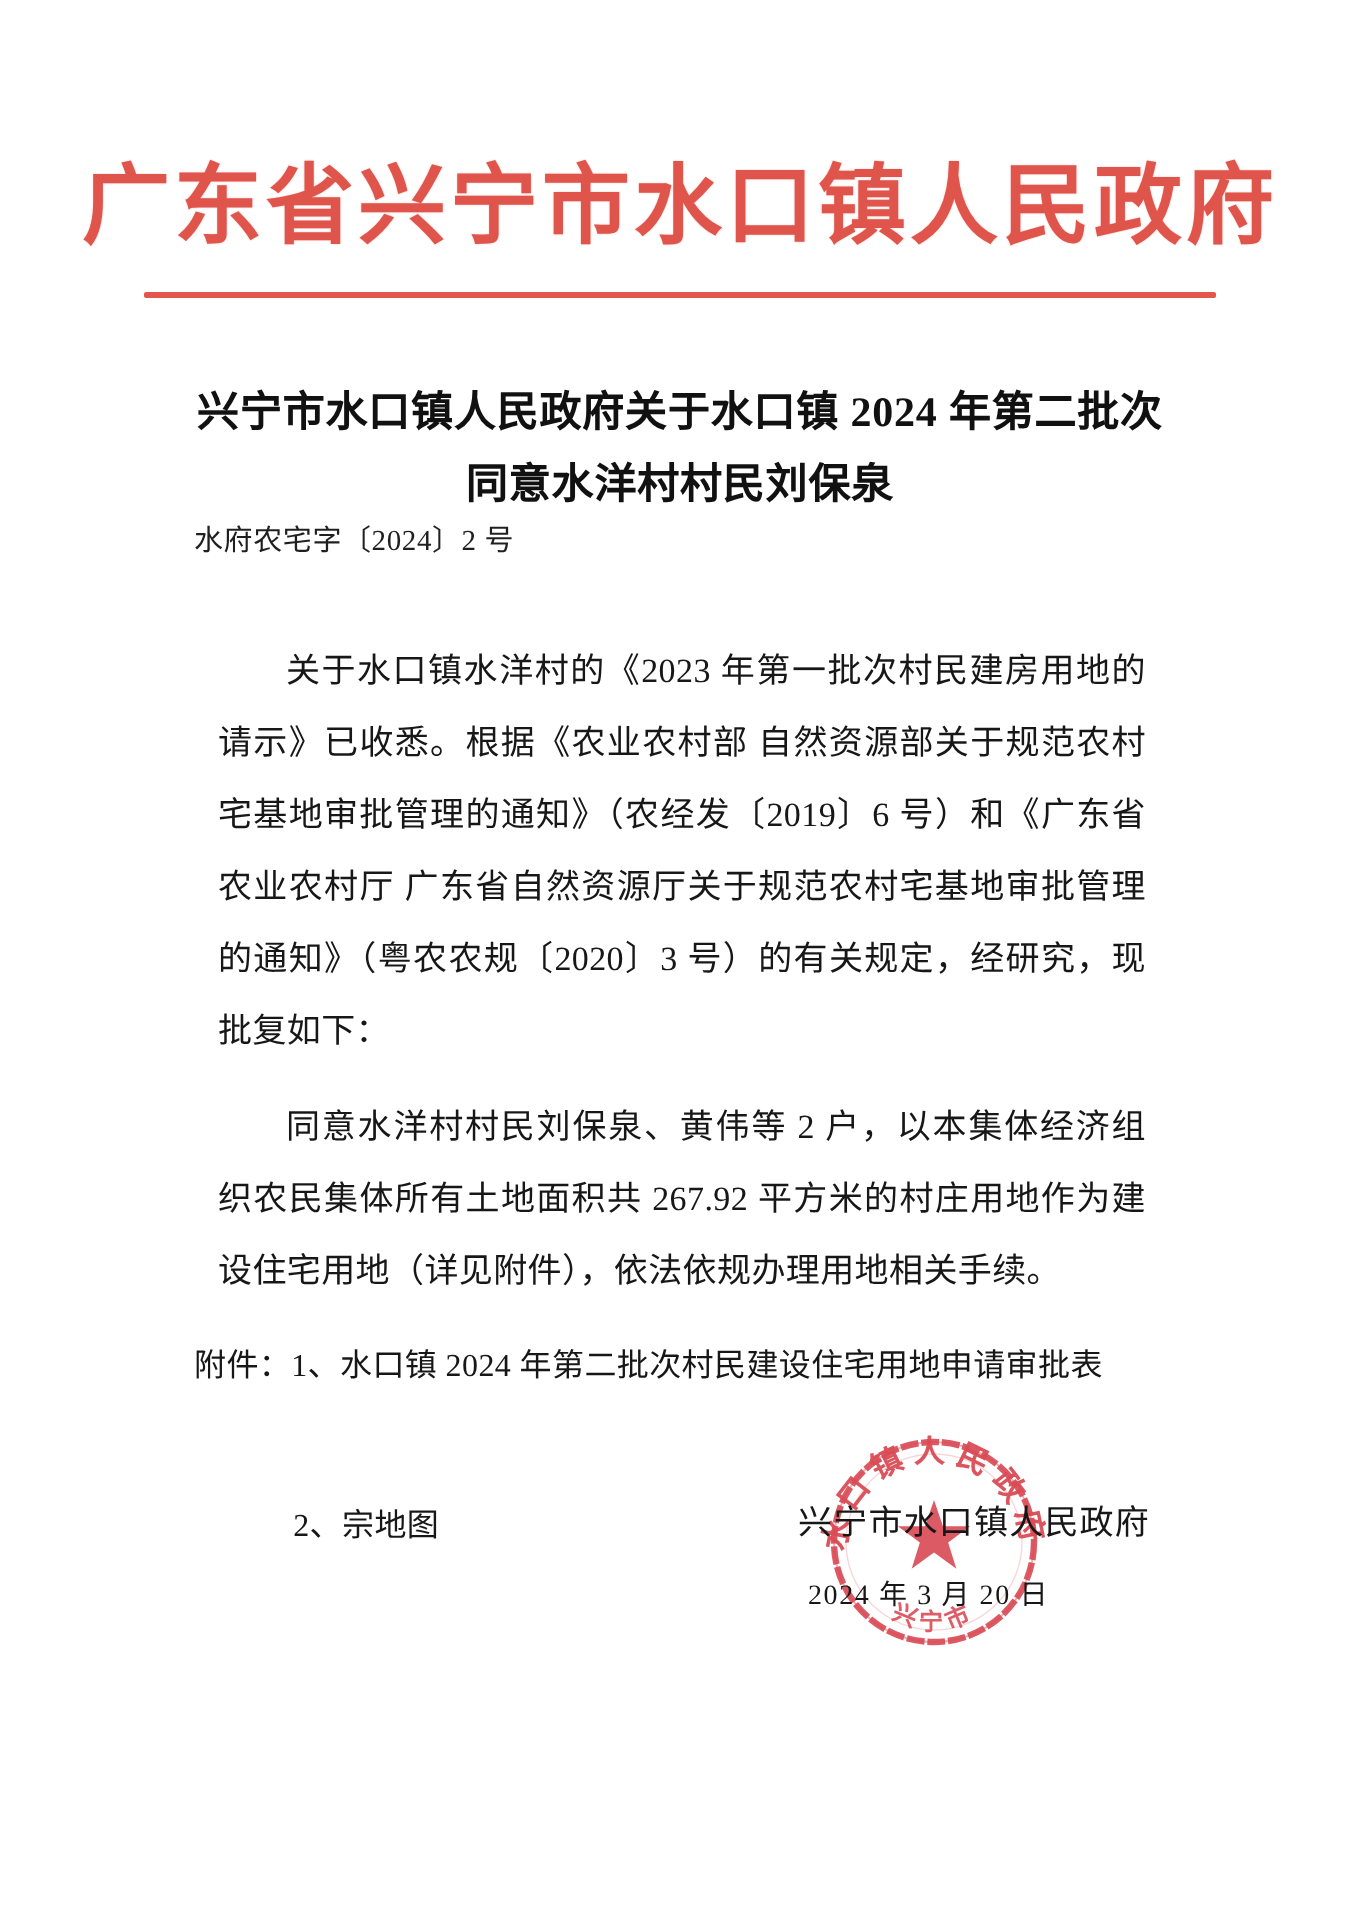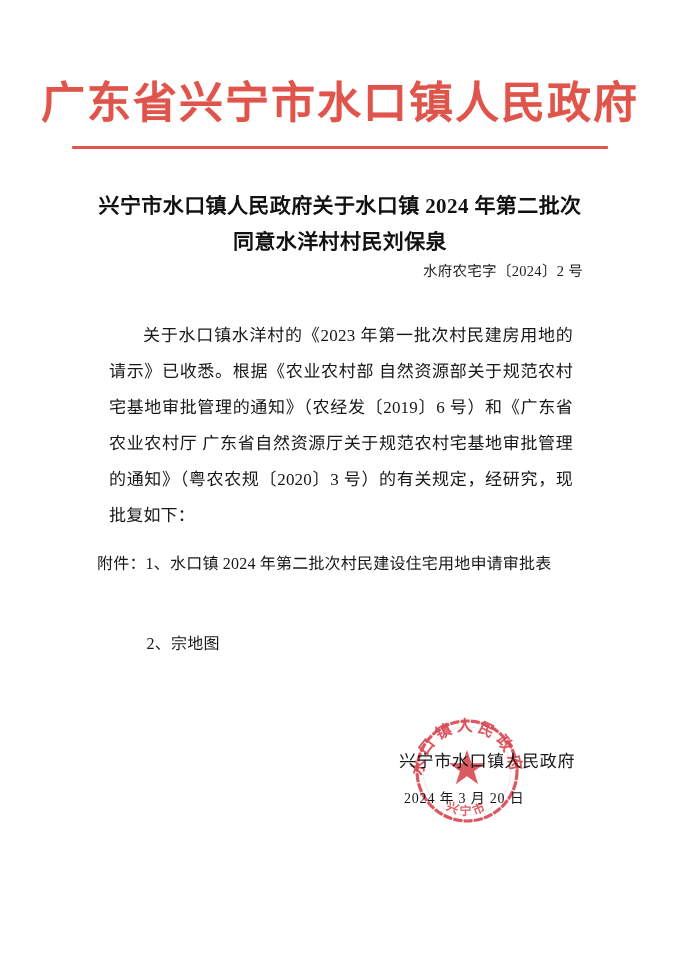--- a/index.html
+++ b/index.html
@@ -67,21 +67,20 @@
     display: block;
     white-space: nowrap;
   }
 
   
   .doc-number {
     position: absolute;
     top: 260px;
     left: 97px;
     width: 486px;
-    text-align: right;
     font-size: 14.5px;
     line-height: 22px;
     color: #1f1f1f;
     letter-spacing: 0.3px;
   }
 
   
   .body-block {
     position: absolute;
     top: 306px;
@@ -166,20 +165,21 @@
 
   <div class="doc-title">
     <span class="tline">兴宁市水口镇人民政府关于水口镇 2024 年第二批次</span>
     <span class="tline">同意水洋村村民刘保泉</span>
   </div>
 
   <div class="doc-number">水府农宅字〔2024〕2 号</div>
 
   <div class="body-block">
     <p class="para indent">关于水口镇水洋村的《2023 年第一批次村民建房用地的请示》已收悉。根据《农业农村部 自然资源部关于规范农村宅基地审批管理的通知》（农经发〔2019〕6 号）和《广东省农业农村厅 广东省自然资源厅关于规范农村宅基地审批管理的通知》（粤农农规〔2020〕3 号）的有关规定，经研究，现批复如下：</p>
+    <p class="para indent">同意水洋村村民刘保泉、黄伟等 2 户，以本集体经济组织农民集体所有土地面积共 267.92 平方米的村庄用地作为建设住宅用地（详见附件），依法依规办理用地相关手续。</p>
     <p class="attach-line">附件：1、水口镇 2024 年第二批次村民建设住宅用地申请审批表</p>
     <p class="attach-line sub">2、宗地图</p>
   </div>
 
   <div class="signature-area">
 
     <div class="seal">
       <svg width="128" height="128" viewBox="0 0 128 128" aria-hidden="true">
         <defs>
           <path id="arcTop" d="M 20,68 A 44,44 0 0 1 108,68" fill="none"></path>

